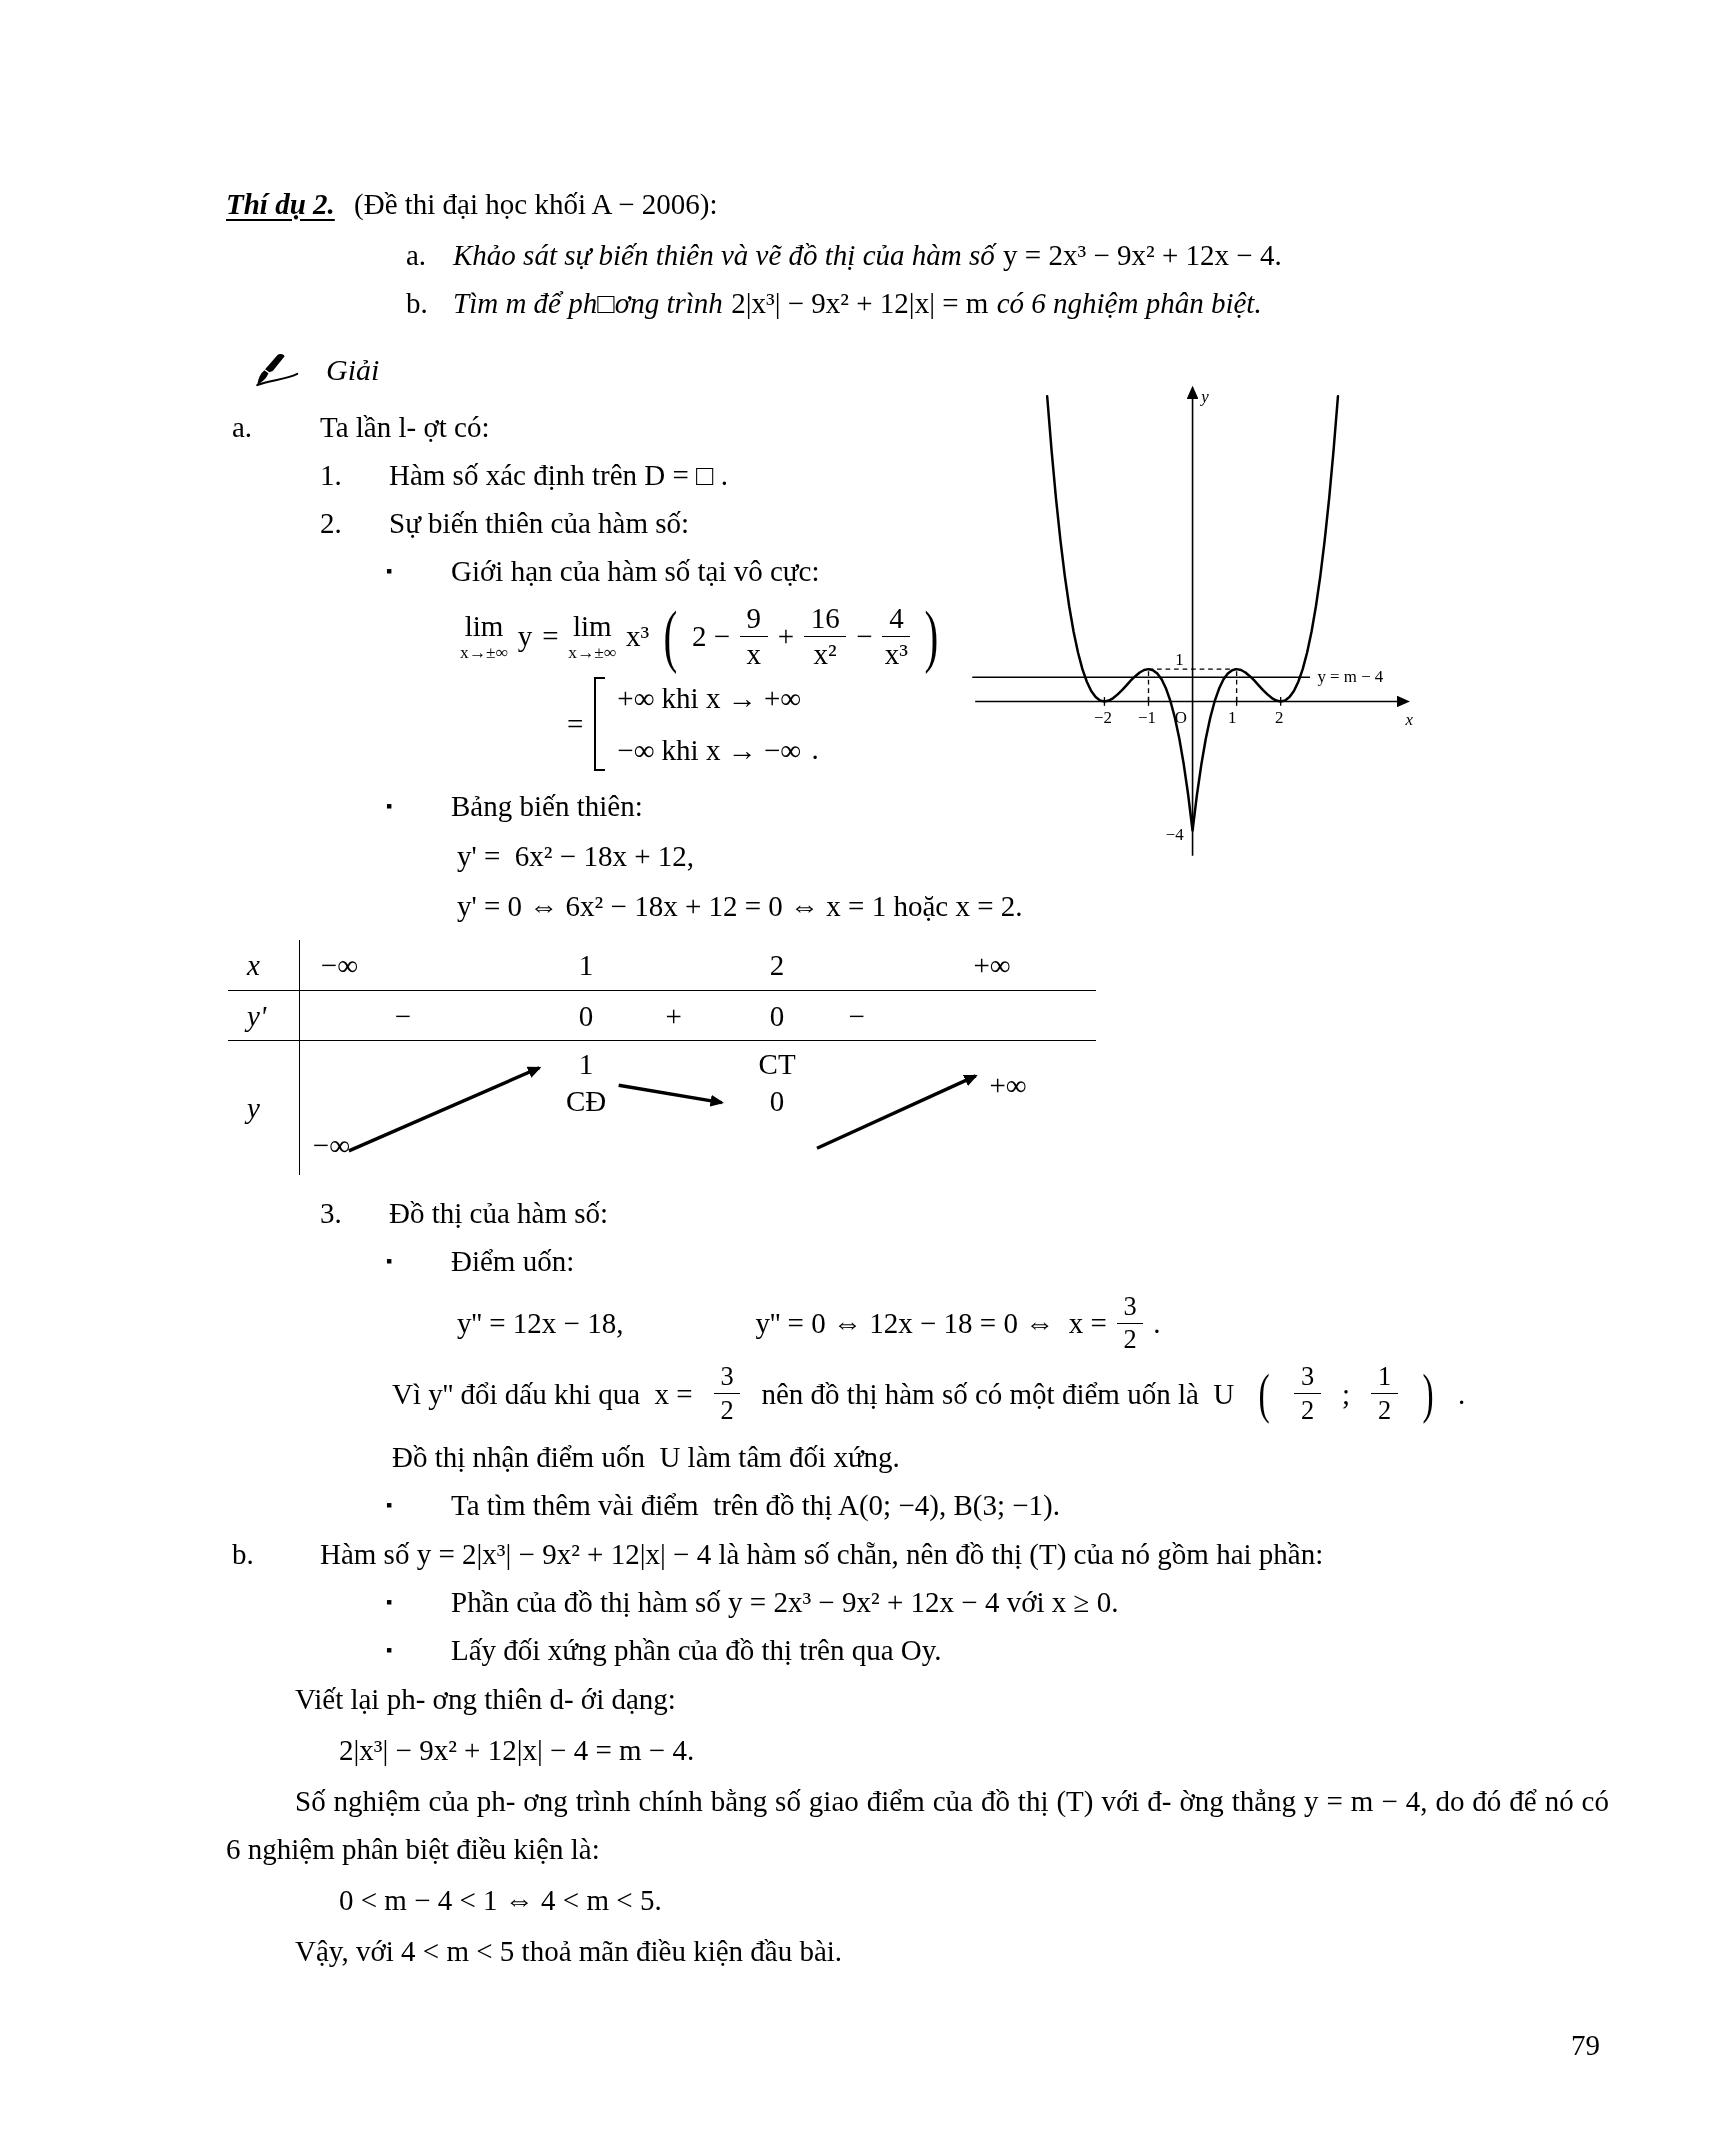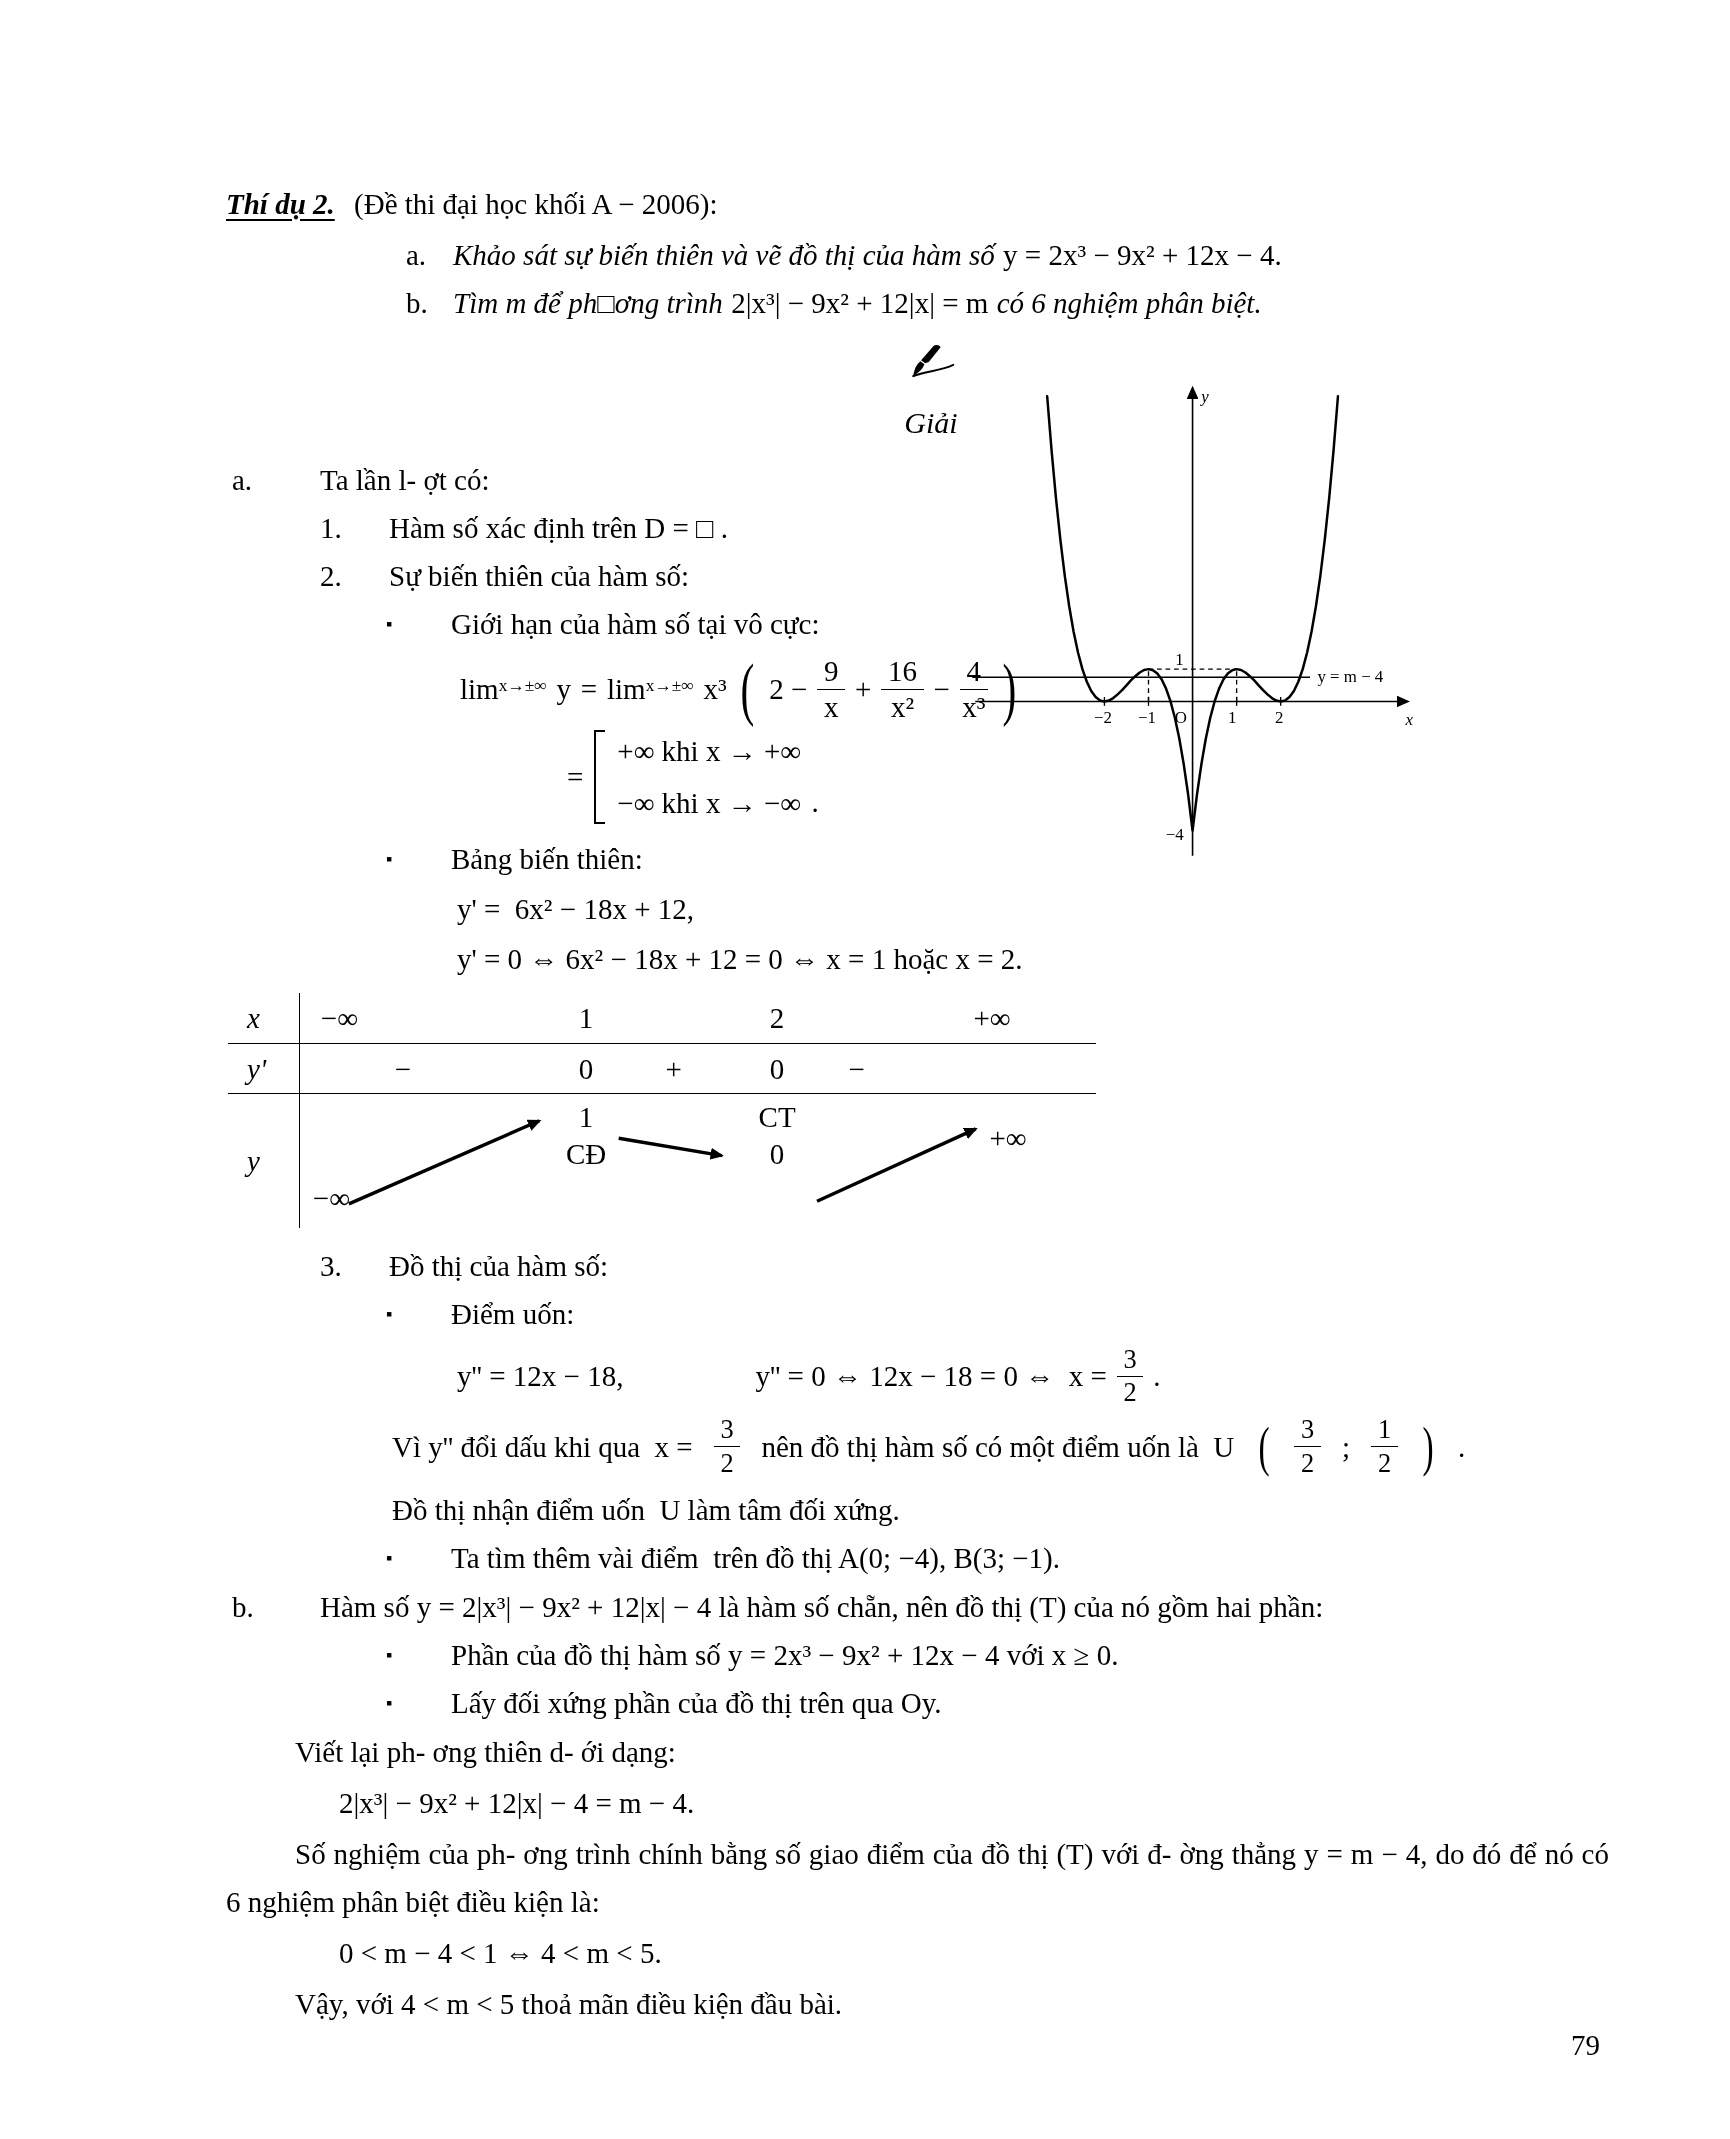--- a/index.html
+++ b/index.html
@@ -8,30 +8,30 @@
 .page{position:relative;width:1730px;height:2140px;background:#ffffff;color:#000;
   font-family:"Liberation Serif","DejaVu Serif",serif;font-size:29px;line-height:1.66;overflow:hidden;}
 .content{position:absolute;left:226px;top:180px;width:1383px;}
 .it{font-style:italic;}
 .keepsp{white-space:pre-wrap;}
 .title-line{margin-bottom:3px;}
 .title-label{font-weight:bold;font-style:italic;text-decoration:underline;text-underline-offset:5.3px;margin-right:12px;}
 .prob-item{display:flex;padding-left:180px;}
 .plabel{flex:none;width:47px;}
 .gapl{margin-left:8.3px;}
-.giai{display:flex;align-items:center;gap:20px;margin:18px 0 7.5px 27px;font-size:30px;flex-direction:column;}
+.giai{display:flex;align-items:center;gap:28px;margin:18px 0 7.5px 27px;font-size:30px;}
 .pen-svg{width:45px;height:33px;transform:rotate(-8deg);}
 .sol-item{display:flex;padding-left:6px;}
 .slabel{flex:none;width:88px;}
 .num-item{display:flex;padding-left:94px;}
 .nlabel{flex:none;width:69px;}
 .bullet-item{display:flex;padding-left:160px;}
 .bchar{flex:none;width:65px;font-size:18px;line-height:2.7;}
 .math-row{display:flex;align-items:center;gap:9.8px;padding-left:234px;margin:6px 0 3px;}
-.lim{display:inline-flex;flex-direction:row;align-items:flex-start;line-height:1.05;}
+.lim{display:inline-flex;flex-direction:column;align-items:center;line-height:1.05;}
 .lim .sub{font-size:17.4px;line-height:1;margin-top:3px;}
 .frac{display:inline-flex;flex-direction:column;align-items:center;line-height:1.12;}
 .frac .num{border-bottom:1.9px solid #000;padding:0 6.8px 1.5px;}
 .frac .den{padding-top:1.5px;}
 .frac.small{font-size:26.4px;}
 .bigp{font-size:69px;line-height:0;transform:scaleX(.6);}
 .bigp2{font-size:54px;line-height:0;transform:scaleX(.62);}
 .cases-line{display:flex;align-items:center;gap:10.6px;padding-left:341px;margin:3px 0 7.5px;}
 .cbracket{align-self:stretch;width:11.3px;border-left:2.3px solid #000;border-top:2.3px solid #000;border-bottom:2.3px solid #000;margin:3px 1.5px 3px 0;}
 .crows{display:flex;flex-direction:column;gap:4.5px;}

